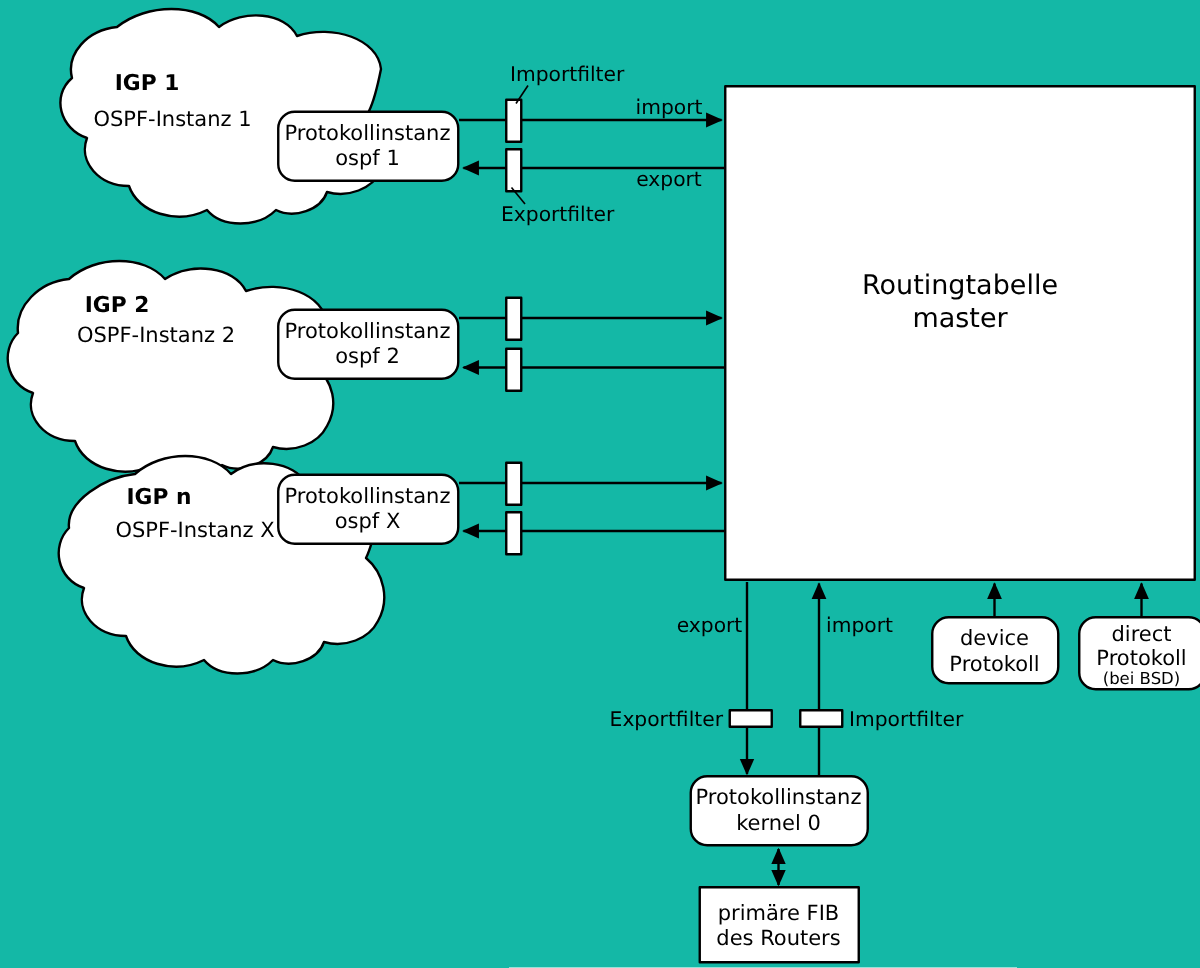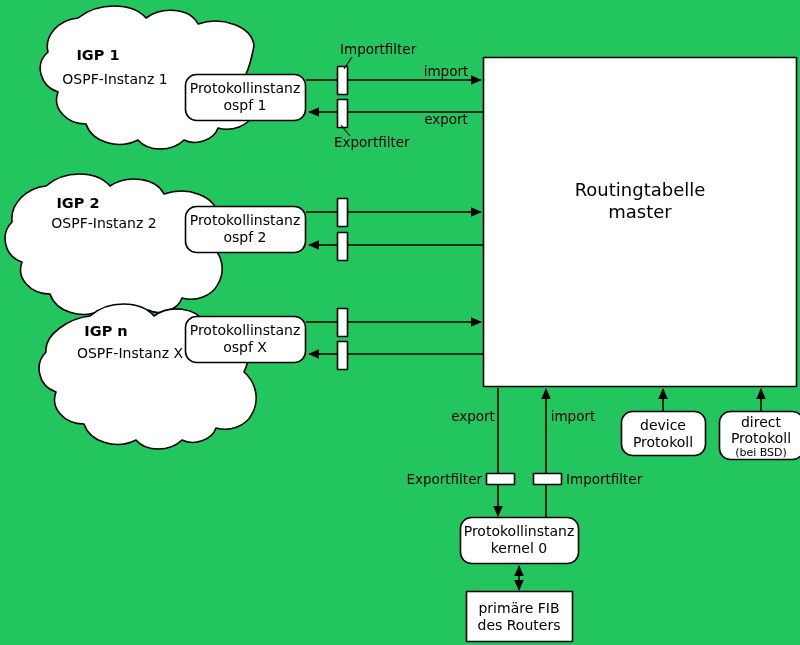--- a/index.html
+++ b/index.html
@@ -4,21 +4,21 @@
 <style>
   html, body {
     margin: 0;
     padding: 0;
     background: #ffffff;
   }
   #diagram-root {
     position: relative;
     width: 800px;
     height: 645px;
-    background: #22c55e;
+    background: #14b8a6;
     font-family: "DejaVu Sans", "Liberation Sans", sans-serif;
     overflow: hidden;
   }
   svg.canvas {
     display: block;
     width: 800px;
     height: 645px;
   }
   .shape-fill {
     fill: #ffffff;

